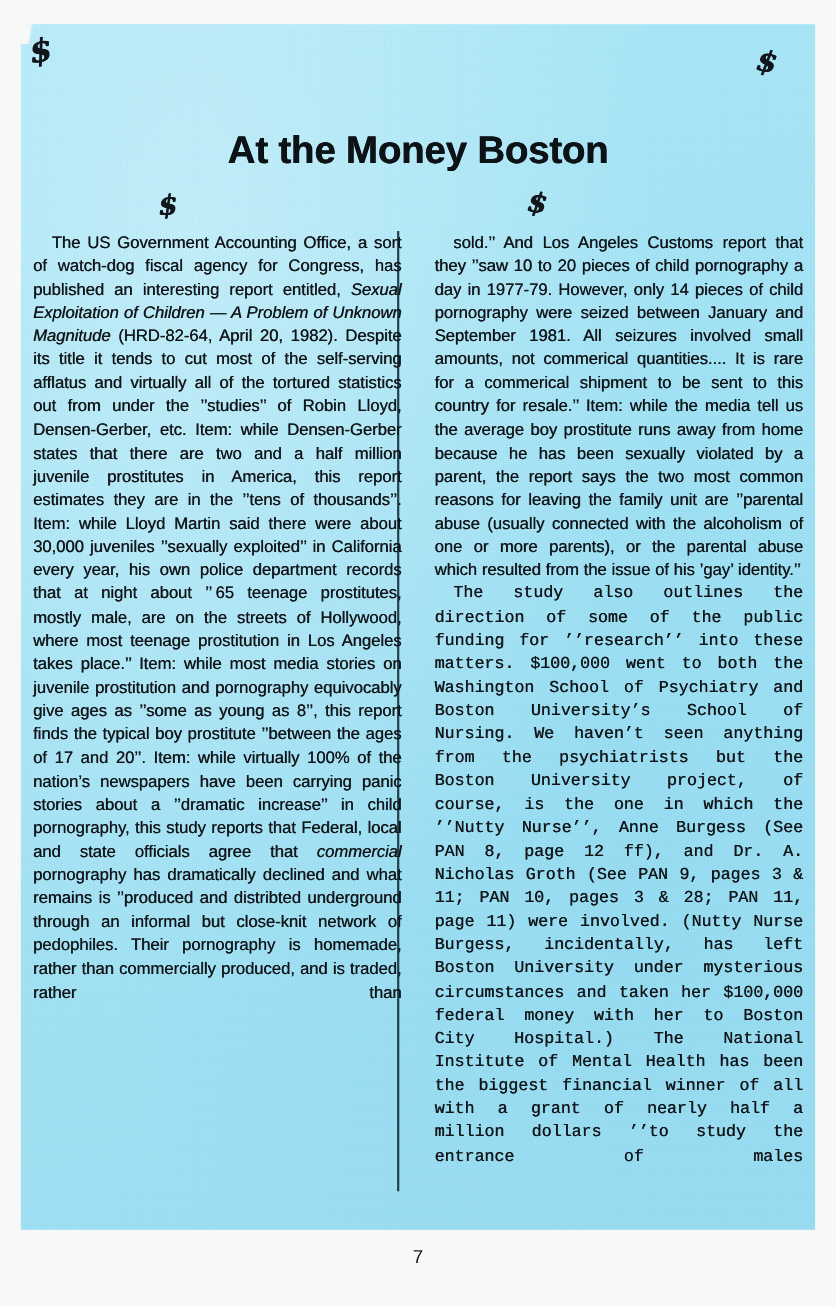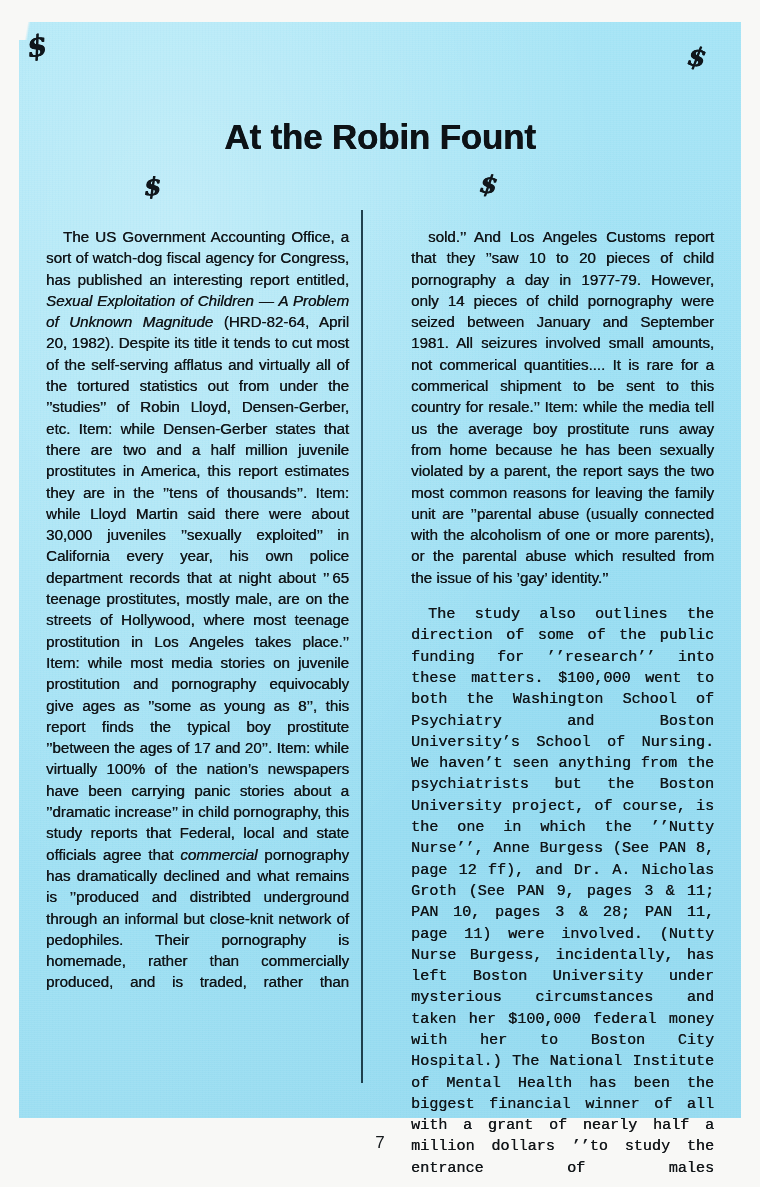--- a/index.html
+++ b/index.html
@@ -113,21 +113,21 @@
     line-height: 21.3px;
     color: #101417;
     text-align: justify;
     text-justify: inter-word;
     letter-spacing: -0.05px;
     word-spacing: 0.2px;
     -webkit-font-smoothing: none;
     text-shadow: 0.35px 0 0 rgba(16,20,23,.85);
   }
   .col p {
-    margin: 16px;
+    margin: 0;
   }
   .col p + p {
     text-indent: 17px;
     font-family: Liberation Mono, monospace;
   }
   .col p:first-child {
     text-indent: 17px;
   }
   .col i {
     font-style: italic;
@@ -155,21 +155,21 @@
 
   <div id="sheet"></div>
   <div id="sheet-tilt"></div>
 
   <div class="dollar" id="dollar-tl">$</div>
   <div class="dollar" id="dollar-tr">$</div>
   <div class="dollar" id="dollar-ml">$</div>
   <div class="dollar" id="dollar-mr">$</div>
 
   <div id="headline-wrap" style="position:absolute;left:19px;top:0;width:722px;height:0;">
-    <h1 id="headline">At the Robin Fount</h1>
+    <h1 id="headline">At the Money Boston</h1>
   </div>
 
   <div id="column-rule"></div>
 
   <div id="columns" style="left:30px;">
 
     <div class="col" id="col-left">
       <p><span>The US Government Accounting Office, a sort of watch-dog fiscal agency for Congress, has published an interesting report entitled, </span><i>Sexual Exploitation of Children — A Problem of Unknown Magnitude</i><span> (HRD-82-64, April 20, 1982). Despite its title it tends to cut most of the self-serving afflatus and virtually all of the tortured statistics out from under the ’’studies’’ of Robin Lloyd, Densen-Gerber, etc. Item: while Densen-Gerber states that there are two and a half million juvenile prostitutes in America, this report estimates they are in the ’’tens of thousands’’. Item: while Lloyd Martin said there were about 30,000 juveniles ’’sexually exploited’’ in California every year, his own police department records that at night about ’’ 65 teenage prostitutes, mostly male, are on the streets of Hollywood, where most teenage prostitution in Los Angeles takes place.’’ Item: while most media stories on juvenile prostitution and pornography equivocably give ages as ’’some as young as 8’’, this report finds the typical boy prostitute ’’between the ages of 17 and 20’’. Item: while virtually 100% of the nation’s newspapers have been carrying panic stories about a ’’dramatic increase’’ in child pornography, this study reports that Federal, local and state officials agree that </span><i>commercial</i><span> pornography has dramatically declined and what remains is ’’produced and distribted underground through an informal but close-knit network of pedophiles. Their pornography is homemade, rather than commercially produced, and is traded, rather than</span></p>
     </div>
 

